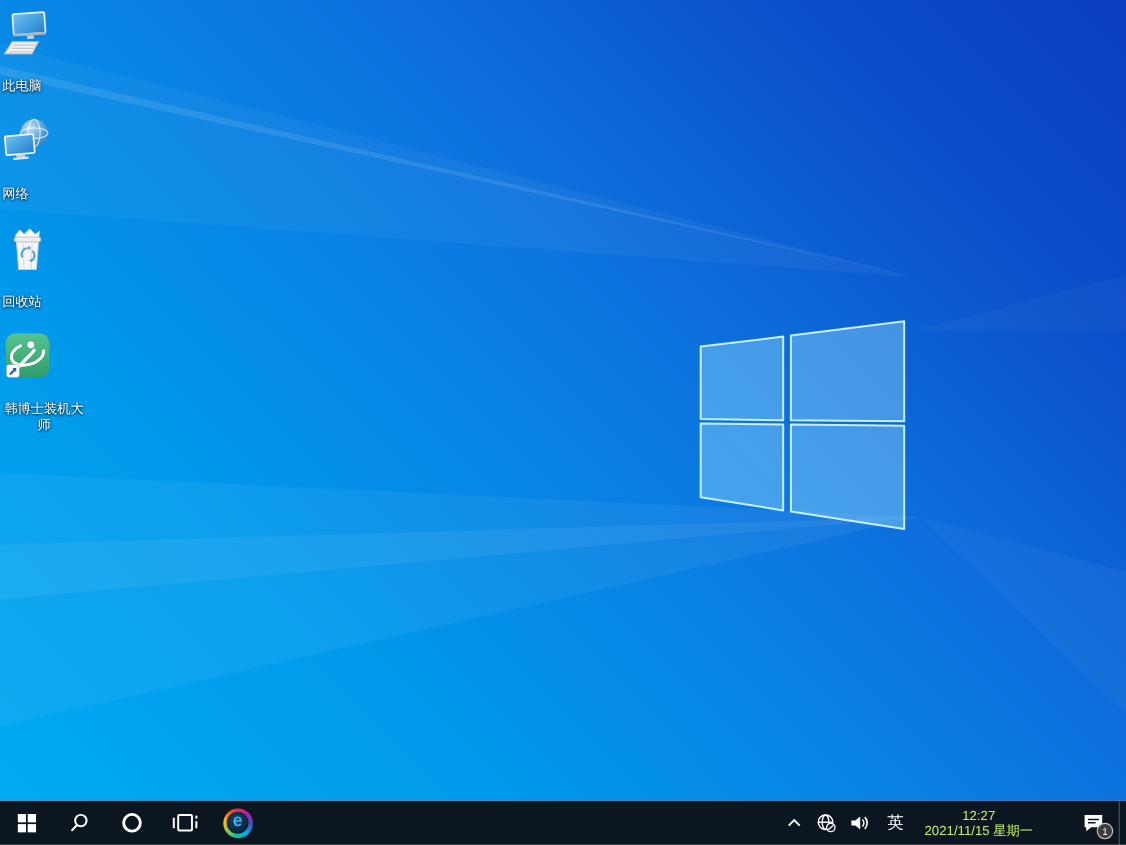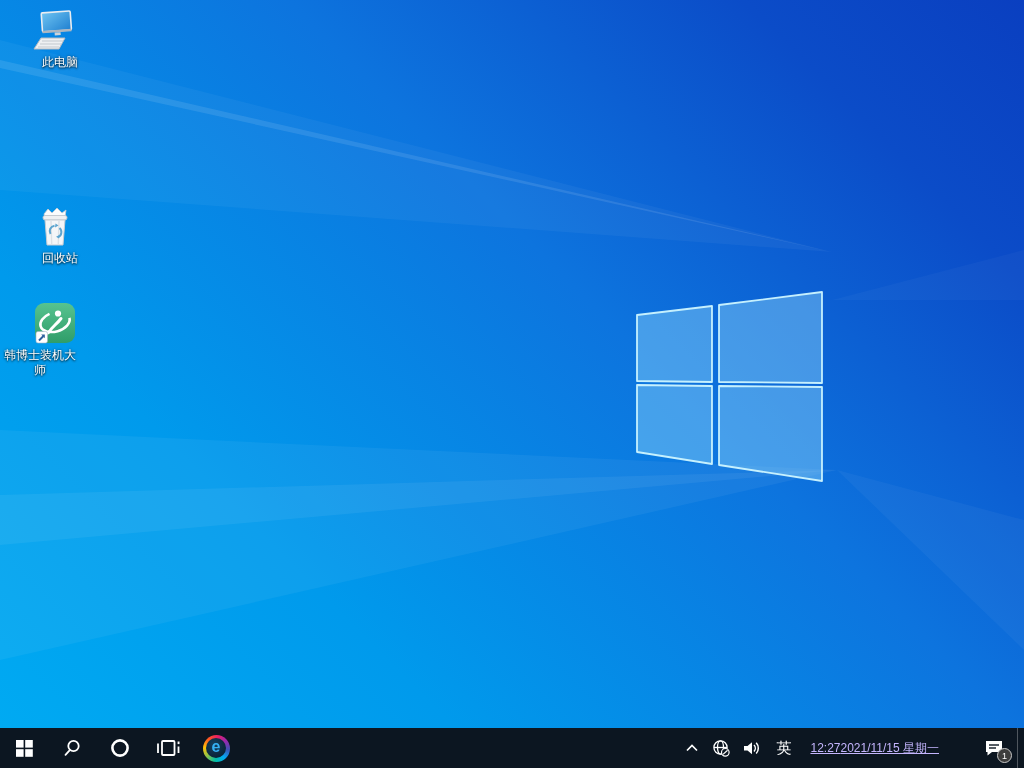--- a/index.html
+++ b/index.html
@@ -1,35 +1,35 @@
 <!DOCTYPE html>
 <html><head>
 <meta charset="utf-8">
 <style>
   html,body{margin:0;padding:0;width:1024px;height:768px;overflow:hidden;
     font-family:"Liberation Sans","DejaVu Sans",sans-serif;}
   .screen{position:relative;width:1024px;height:728px;
     background:linear-gradient(45deg,#00aaf2 0%,#009aec 26%,#0d74de 58%,#0b4cc8 84%,#0a3fc0 100%);}
   .art{position:absolute;left:0;top:0;width:1024px;height:728px;display:block;}
   .dicon{position:absolute;left:2px;width:76px;display:flex;flex-direction:column;
-    align-items:flex-end;cursor:default;}
+    align-items:flex-start;cursor:default;gap:16px;}
   .dicon svg{display:block;}
   .dlabel{margin-top:1px;font-size:12px;line-height:1.25;color:#fff;text-align:center;
     text-shadow:0 1px 2px rgba(0,0,0,.85),0 0 3px rgba(0,0,0,.5);max-width:76px;}
   .taskbar{position:absolute;left:0;top:728px;width:1024px;height:40px;background:#0c1621;
     display:flex;align-items:stretch;justify-content:space-between;}
   .tb-left{display:flex;align-items:stretch;}
   .tbtn{width:48px;display:flex;align-items:center;justify-content:center;background:transparent;
     border:none;padding:0;cursor:pointer;}
   .tb-right{display:flex;align-items:stretch;}
   .trbtn{display:flex;align-items:center;justify-content:center;background:transparent;border:none;
     padding:0 6px;cursor:pointer;color:#fff;}
   .lang{font-size:15px;color:#fff;padding:0 9px;}
-  .clock{flex-direction:row;justify-content:center;line-height:14px;font-size:12px;color:#c4b5fd;
-    text-align:center;padding:0 10px;margin-right:26px;text-decoration:underline;}
+  .clock{flex-direction:column;justify-content:center;line-height:14px;font-size:12px;color:#bef264;
+    text-align:center;padding:0 10px;margin-right:26px;}
   .ering{position:relative;width:27px;height:27px;border-radius:50%;
     background:conic-gradient(from -40deg,#ff5722,#e91e63,#9c27b0,#3f51b5,#03a9f4,#00bfa5,#8bc34a,#ffc107,#ff5722);
     display:flex;align-items:center;justify-content:center;}
   .ering .inner{width:20px;height:20px;border-radius:50%;
     background:radial-gradient(circle at 40% 35%,#14405f,#0a2236 75%);
     display:flex;align-items:center;justify-content:center;}
   .ering .e{color:#35b1f5;font-size:16px;font-weight:bold;line-height:1;transform:translateY(-1px);}
   .ac{position:relative;padding:0 12px 0 8px;}
   .badge{position:absolute;right:5px;bottom:5px;width:15px;height:15px;border-radius:50%;
     background:#3d3d3d;border:1px solid #c8c8c8;color:#fff;font-size:9px;line-height:15px;
@@ -71,20 +71,40 @@
         <rect x="22" y="24.5" width="6" height="3" fill="#cdd3d9"></rect>
       </g>
       <polygon points="9,30 33,30 27,41 2,41" fill="#eef0f2" stroke="#b4bac1" stroke-width="1"></polygon>
       <line x1="10" y1="33" x2="31" y2="33" stroke="#c3c9cf" stroke-width="1"></line>
       <line x1="8" y1="36" x2="29" y2="36" stroke="#c3c9cf" stroke-width="1"></line>
       <line x1="6" y1="39" x2="27" y2="39" stroke="#c3c9cf" stroke-width="1"></line>
     </svg>
     <div class="dlabel">此电脑</div>
   </div>
 
+  <div class="dicon" style="top:106px">
+    <svg width="46" height="46" viewBox="0 0 46 46">
+      <defs>
+        <radialGradient id="glb" cx="0.35" cy="0.3" r="0.9">
+          <stop offset="0" stop-color="#bfe2f5"></stop>
+            <stop offset="0.5" stop-color="#5aa7dc"></stop>
+            <stop offset="1" stop-color="#2e6fb0"></stop>
+        </radialGradient>
+      </defs>
+      <circle cx="29" cy="15" r="12.5" fill="url(#glb)"></circle>
+      <ellipse cx="29" cy="15" rx="5.5" ry="12.5" fill="none" stroke="rgba(255,255,255,0.65)" stroke-width="1.2"></ellipse>
+      <ellipse cx="29" cy="15" rx="12.5" ry="4.8" fill="none" stroke="rgba(255,255,255,0.65)" stroke-width="1.2"></ellipse>
+      <g transform="rotate(-5 16 26)">
+        <rect x="3" y="17" width="26" height="17" rx="1" fill="url(#scr)" stroke="#eef1f5" stroke-width="1.6"></rect>
+        <rect x="12" y="34.5" width="8" height="2.6" fill="#cdd3d9"></rect>
+        <rect x="9" y="37" width="14" height="2" fill="#e3e7eb"></rect>
+      </g>
+    </svg>
+    <div class="dlabel">网络</div>
+  </div>
 
   <div class="dicon" style="top:204px">
     <svg width="46" height="46" viewBox="0 0 46 46">
       <polygon points="12,10 16,5 20,9 25,4 30,9 34,6 33,13 13,13" fill="#fbfcfd" stroke="#c6ccd2" stroke-width="0.8"></polygon>
       <rect x="11" y="11.5" width="24" height="4.4" rx="2" fill="#eef0f2" stroke="#c0c6cc" stroke-width="0.9"></rect>
       <polygon points="13,16 33,16 31,41 15,41" fill="#f4f6f8" stroke="#c6ccd2" stroke-width="1"></polygon>
       <line x1="19" y1="17" x2="19.7" y2="40" stroke="#dde1e5" stroke-width="1.4"></line>
       <line x1="27" y1="17" x2="26.3" y2="40" stroke="#dde1e5" stroke-width="1.4"></line>
       <g stroke="#5ba4cf" stroke-width="2" fill="none">
         <path d="M18.5 30 a5.5 5.5 0 0 1 4 -8.3"></path>

